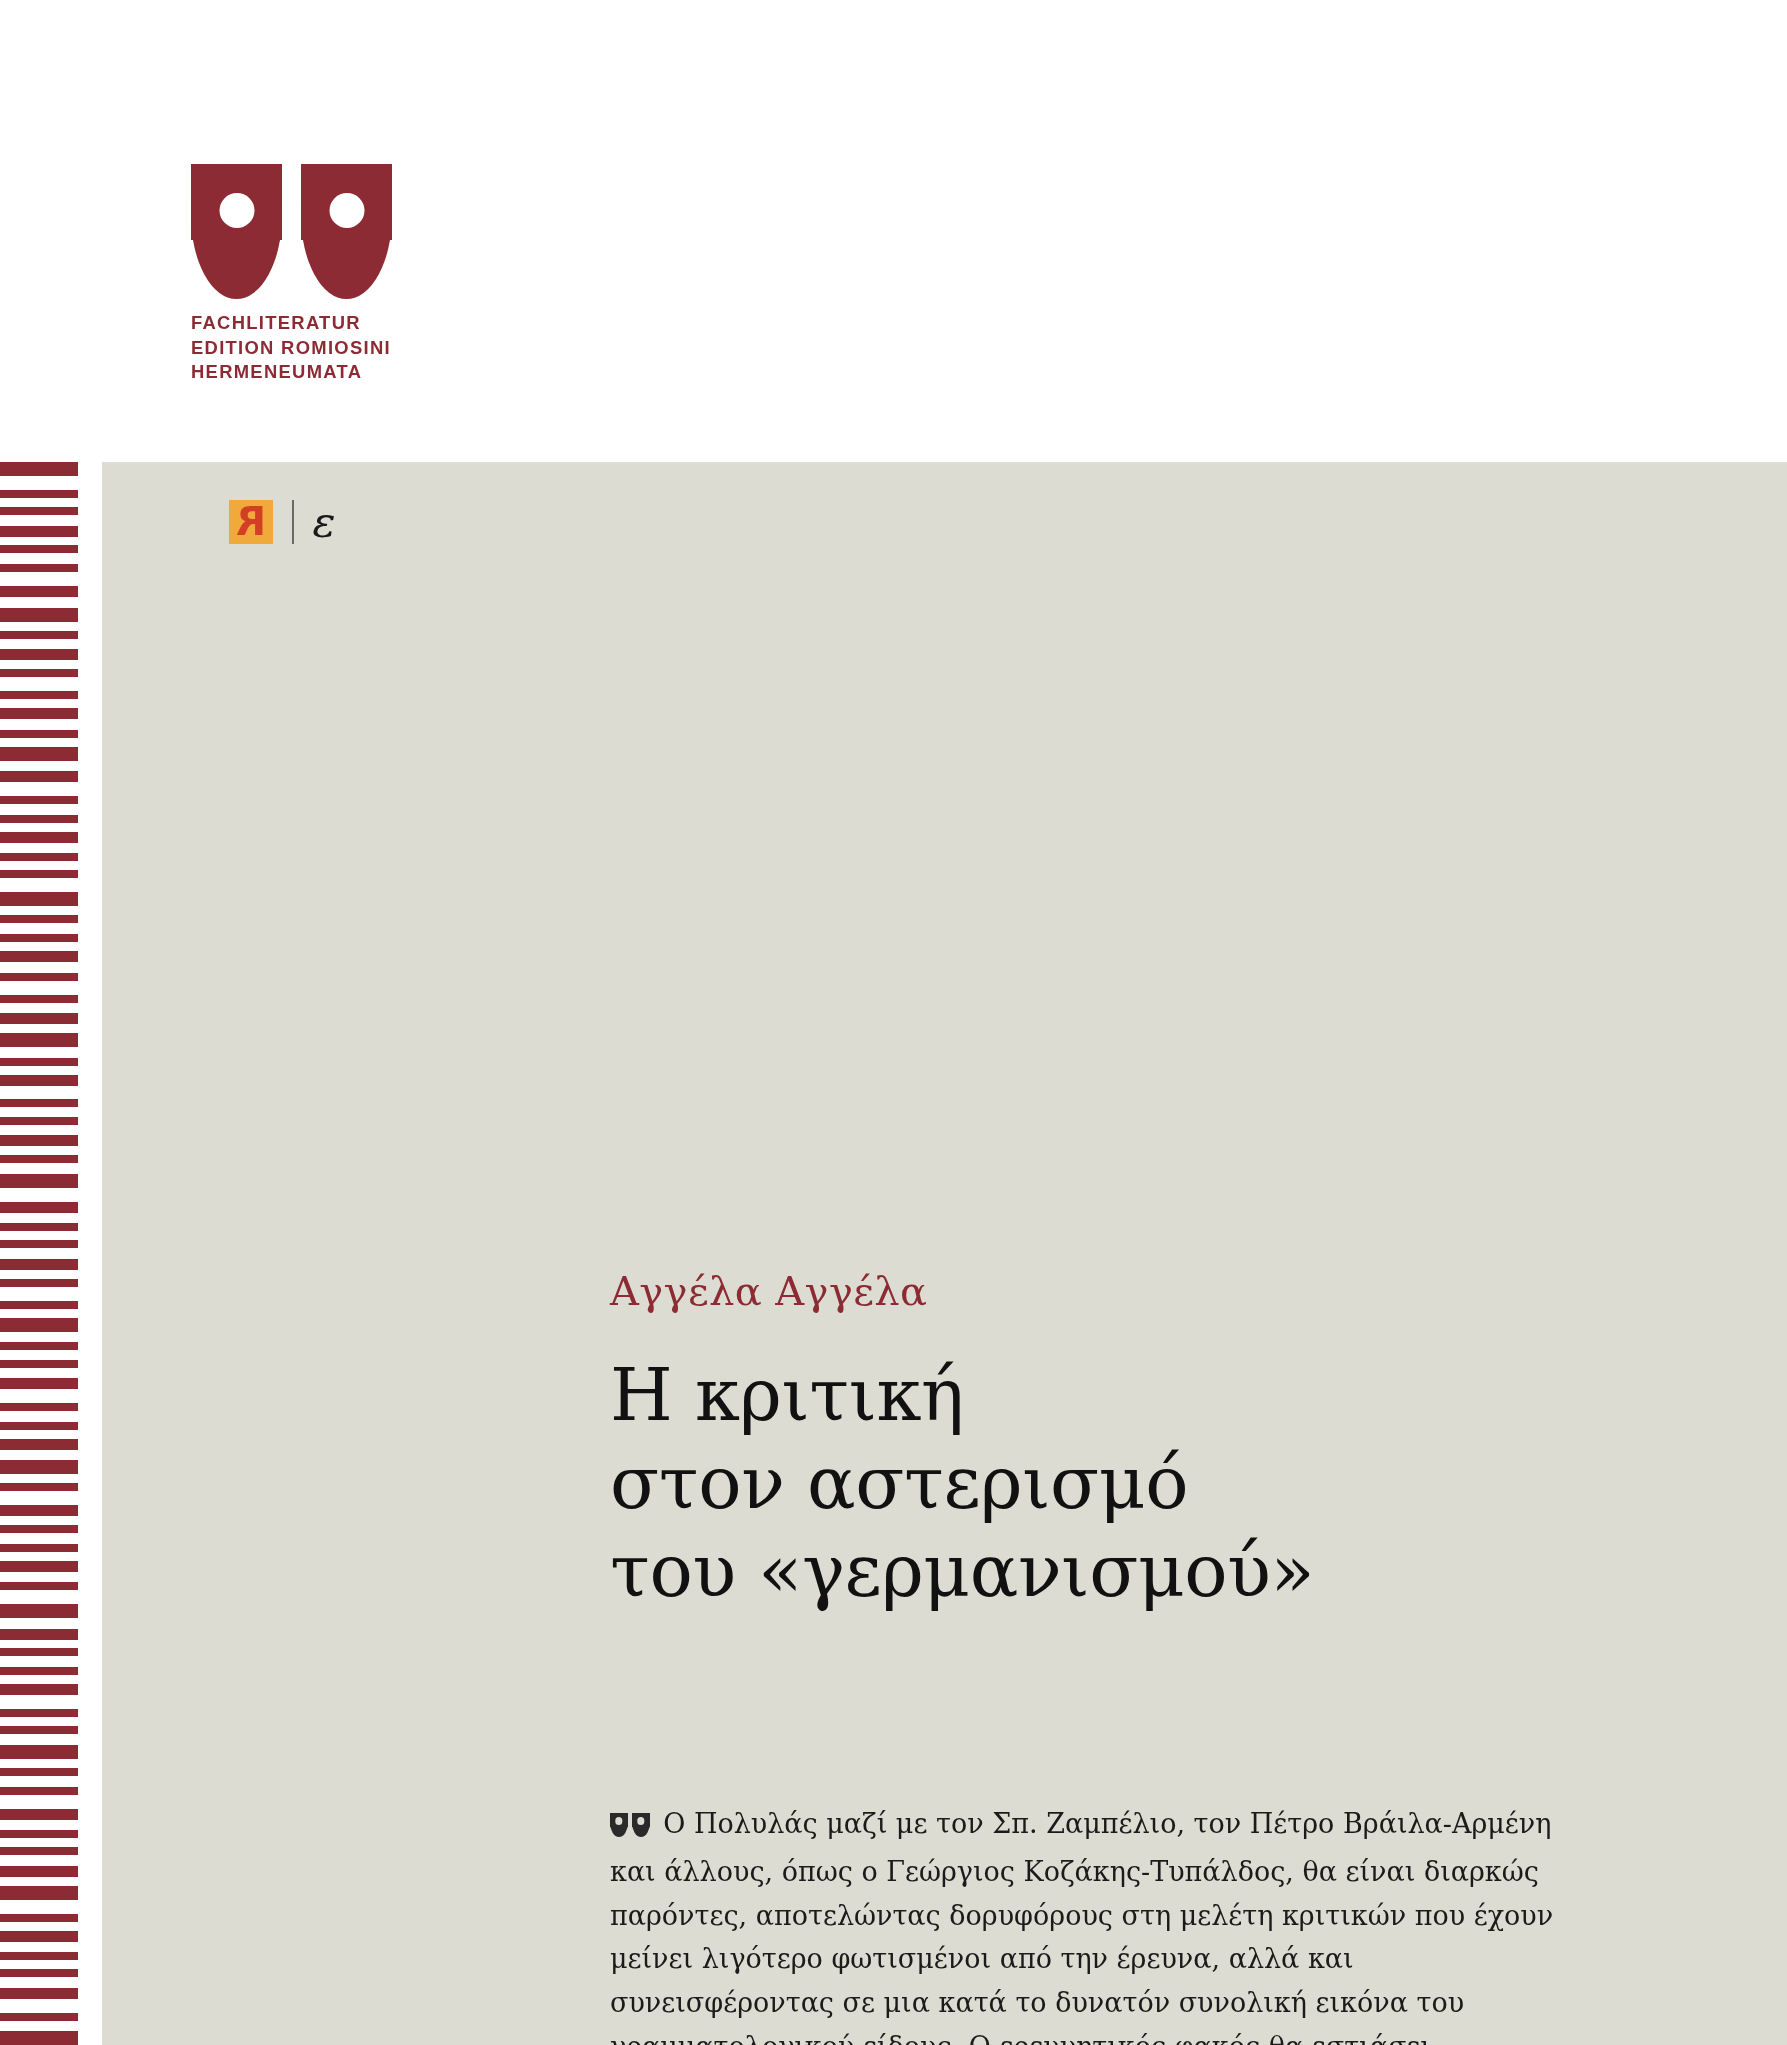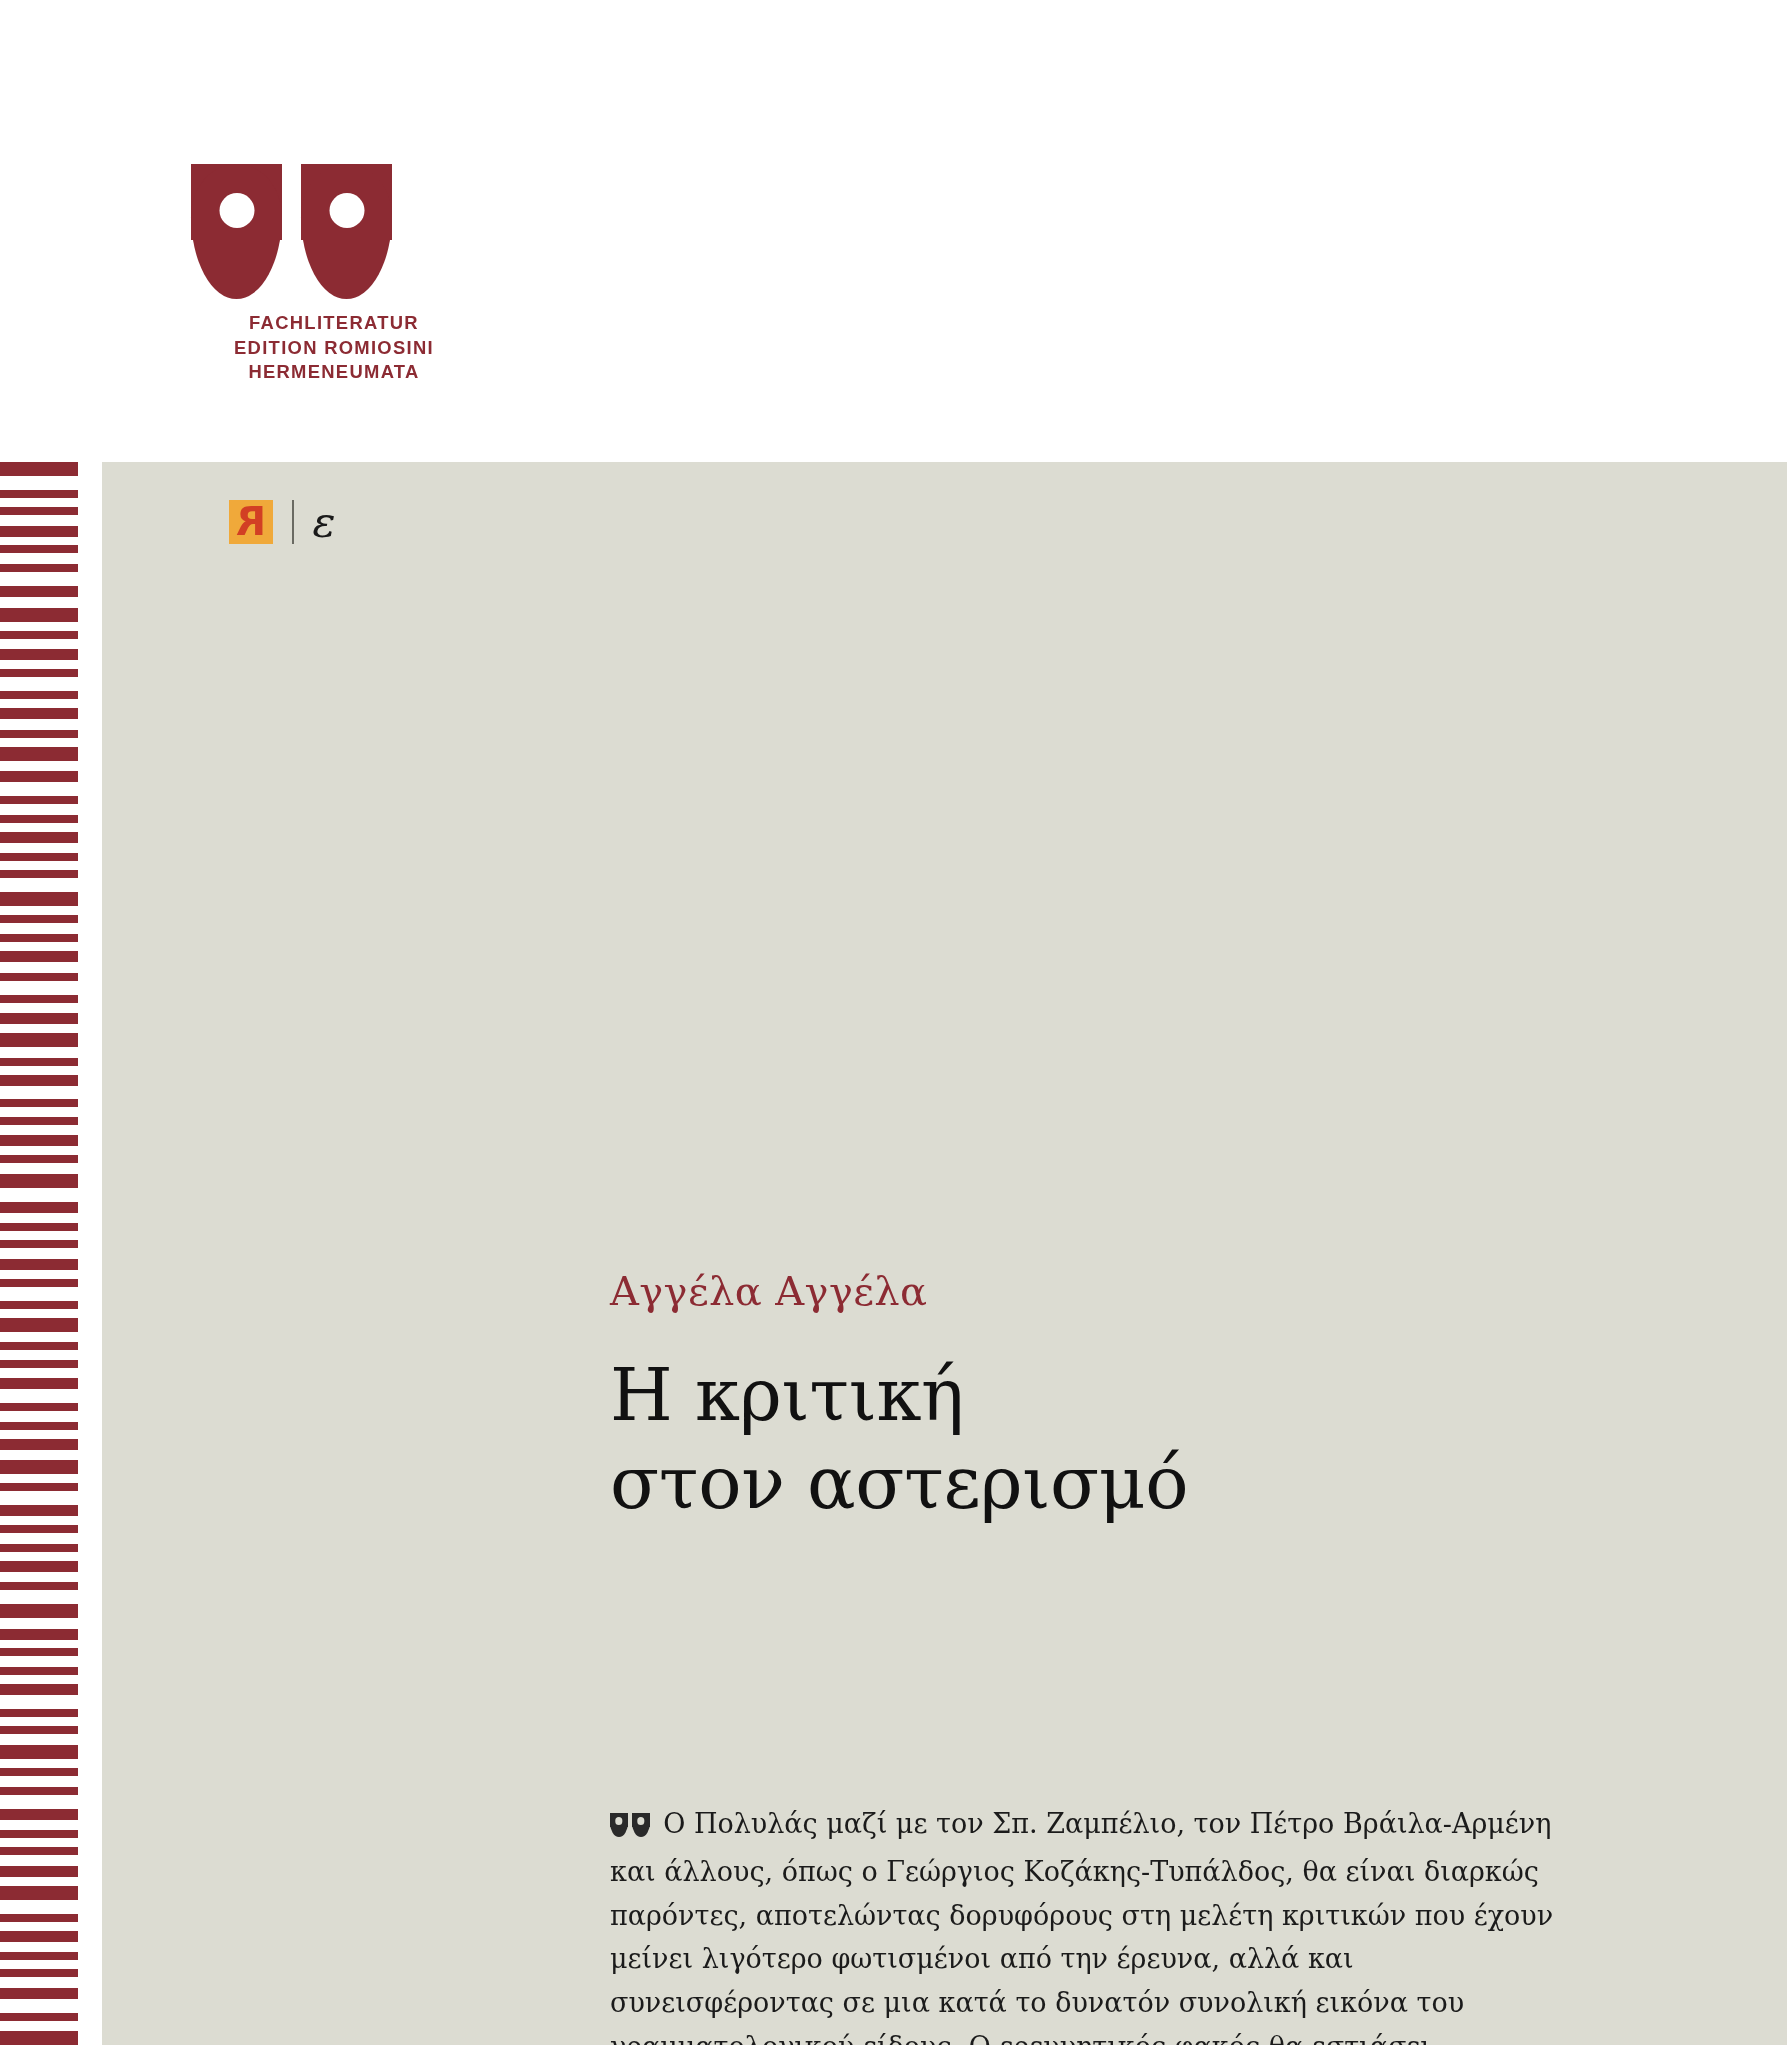--- a/index.html
+++ b/index.html
@@ -17,21 +17,20 @@
     background: #ffffff;
     overflow: hidden;
   }
 
   
   .publisher-block {
     position: absolute;
     left: 191px;
     top: 164px;
     width: 286px;
-    text-align: center;
   }
   .quote-mark-logo {
     width: 213px;
     height: 139px;
     position: relative;
   }
   .quote-mark-logo .blob {
     position: absolute;
     top: 0;
     width: 91px;
@@ -319,20 +318,21 @@
     </div>
     <div class="divider"></div>
     <div class="epsilon">ε</div>
   </div>
 
   <div class="title-block">
     <div class="author-name">Αγγέλα Αγγέλα</div>
     <div class="book-title">
       <div>Η κριτική</div>
       <div>στον αστερισμό</div>
+      <div>του «γερμανισμού»</div>
     </div>
   </div>
 
   <div class="blurb">
     <span class="quote-icon"><span></span><span></span></span><span>Ο Πολυλάς μαζί με τον Σπ. Ζαμπέλιο, τον Πέτρο Βράιλα-Αρμένη και άλλους, όπως ο Γεώργιος Κοζάκης-Τυπάλδος, θα είναι διαρκώς παρόντες, αποτελώντας δορυφόρους στη μελέτη κριτικών που έχουν μείνει λιγότερο φωτισμένοι από την έρευνα, αλλά και συνεισφέροντας σε μια κατά το δυνατόν συνολική εικόνα του γραμματολογικού είδους. Ο ερευνητικός φακός θα εστιάσει ειδικότερα σε πέντε άλλους κριτικούς: τον Κωνσταντίνο Στρατούλη, τον Θεόδωρο Καρούσο, τον Διονύσιο Θερειανό, τον Εμμανουήλ Στάη και τον Γεώργιο Καλοσγούρο.</span>
   </div>
 
 </div>
 
 

